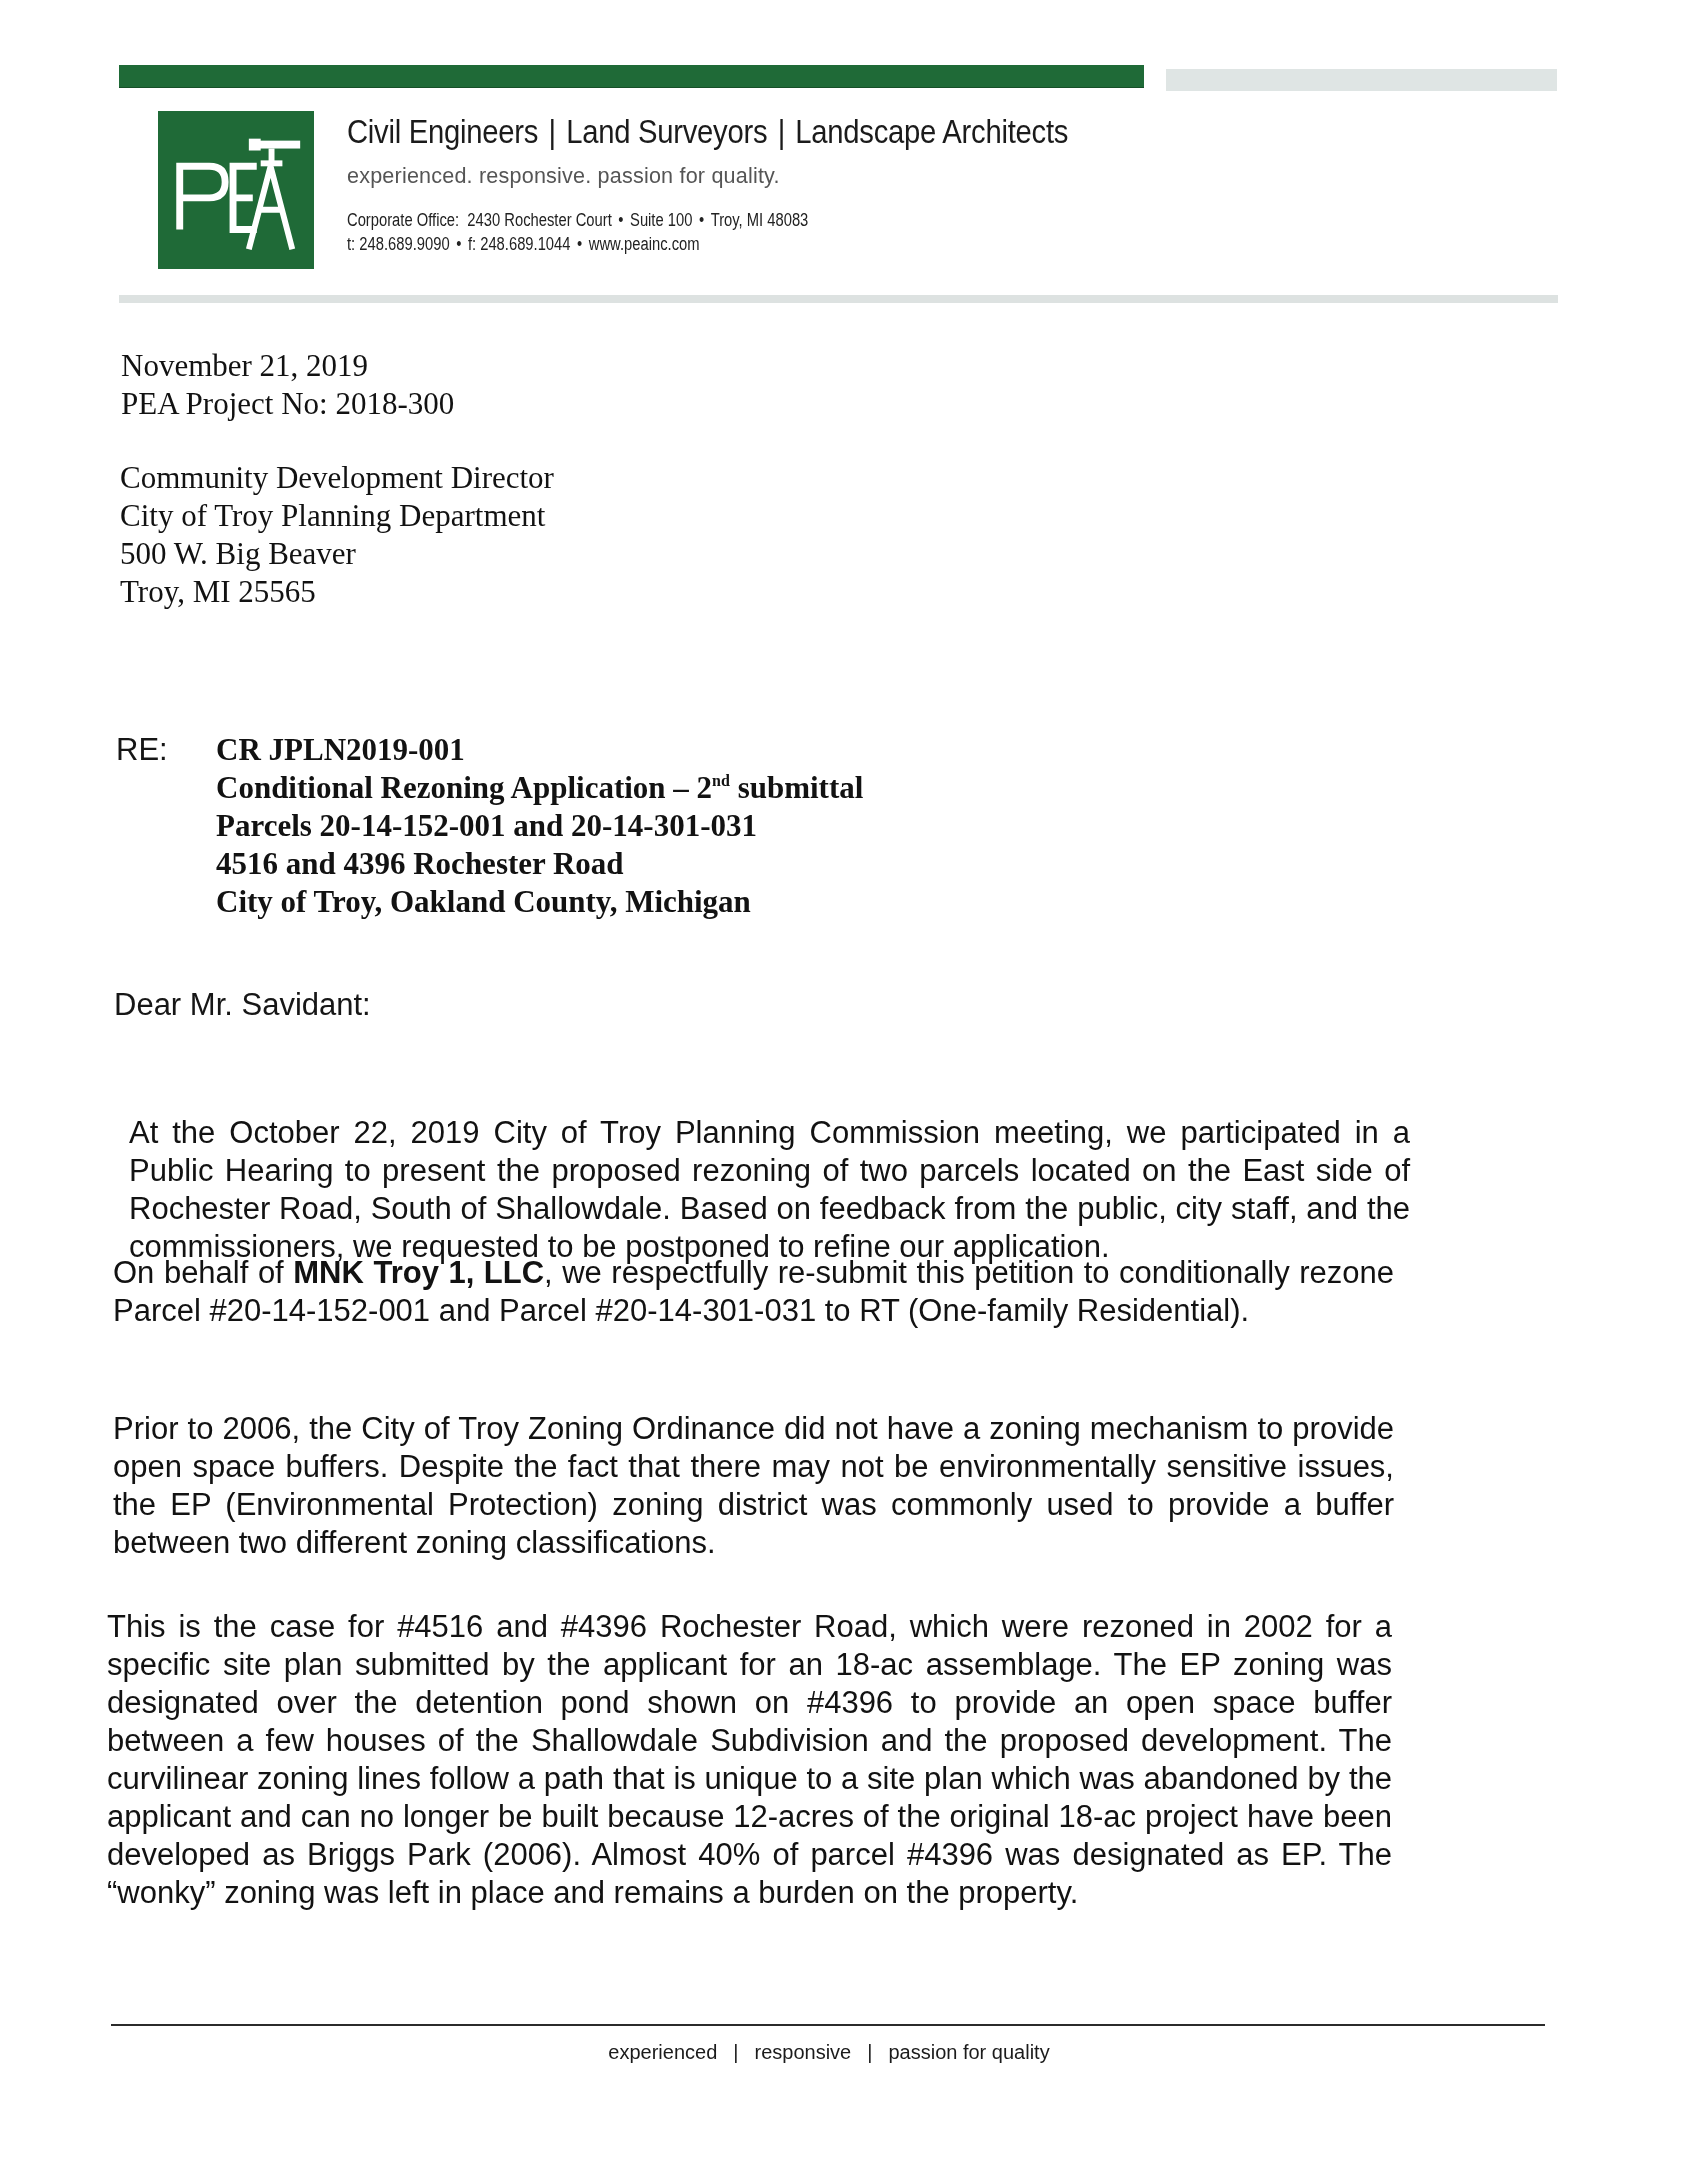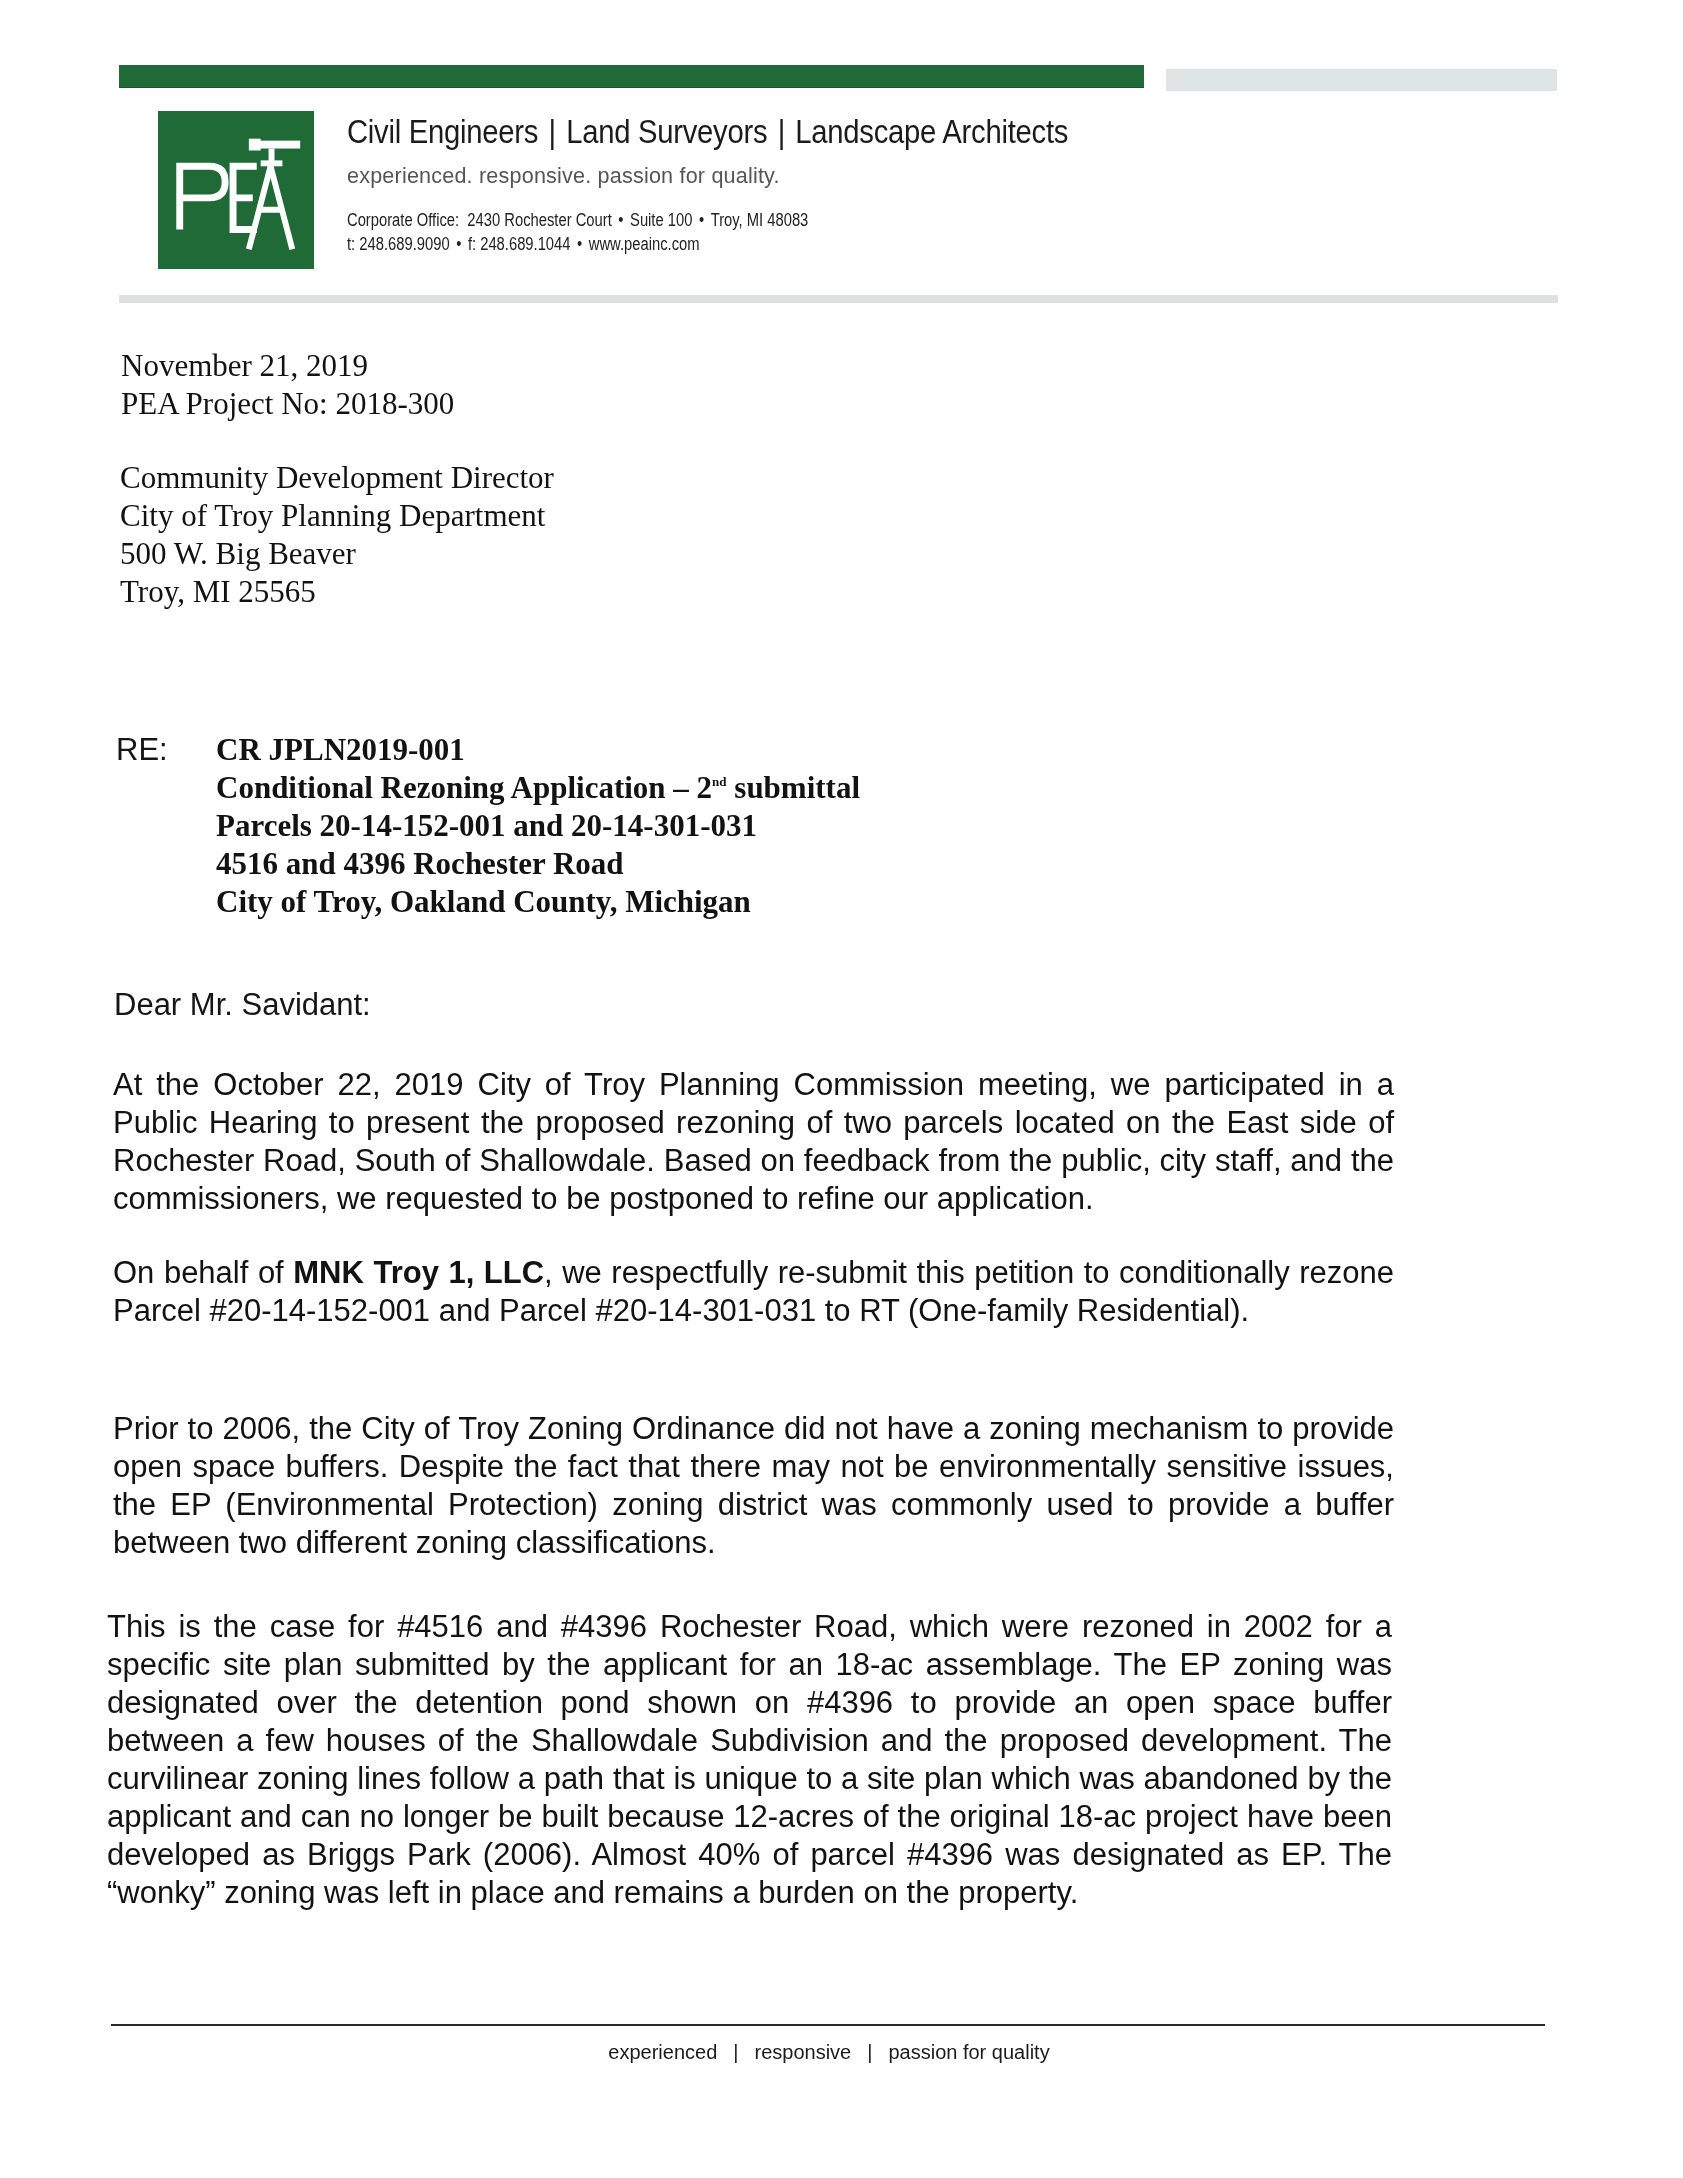--- a/index.html
+++ b/index.html
@@ -26,27 +26,27 @@
     #hdr-contact { top: 234px; font-size: 18px; color: #222; transform: scaleX(0.82); transform-origin: left top; }
     .dot { display: inline-block; margin: 0 8px; }
 
     
     .line { font-size: 31px; line-height: 38px; white-space: nowrap; color: #121212; font-family: Liberation Serif, serif; }
     #date-block { left: 121px; top: 347px; }
     #recipient-block { left: 120px; top: 459px; }
 
     #re-label { left: 116px; top: 731px; font-size: 31px; line-height: 38px; font-weight: normal; }
     #re-block { left: 216px; top: 731px; font-weight: bold; }
-    #re-block sup { font-size: 13px; line-height: 0; vertical-align: 12px; }
+    #re-block sup { font-size: 16px; line-height: 0; vertical-align: 12px; }
 
     #salutation { left: 114px; top: 986px; font-size: 31px; line-height: 38px; }
 
     .para { left: 113px; width: 1281px; font-size: 31px; line-height: 38px; text-align: justify;
             color: #121212; }
-    #para-1 { top: 1066px; }
+    #para-1 { top: 1114px; margin-left: 16px; }
     #para-2 { top: 1254px; }
     #para-3 { top: 1410px; }
     #para-4 { top: 1608px; left: 107px; width: 1285px; }
     .para b { font-weight: bold; }
 
     
     #footer-rule { left: 111px; top: 2024px; width: 1434px; height: 2px; background: #2b2b2b; }
     #footer-text { left: 0; width: 1658px; top: 2041px; text-align: center; font-size: 20px; color: #1b1b1b; }
     #footer-text .sep { display: inline-block; margin: 0 16px; }
   </style>

